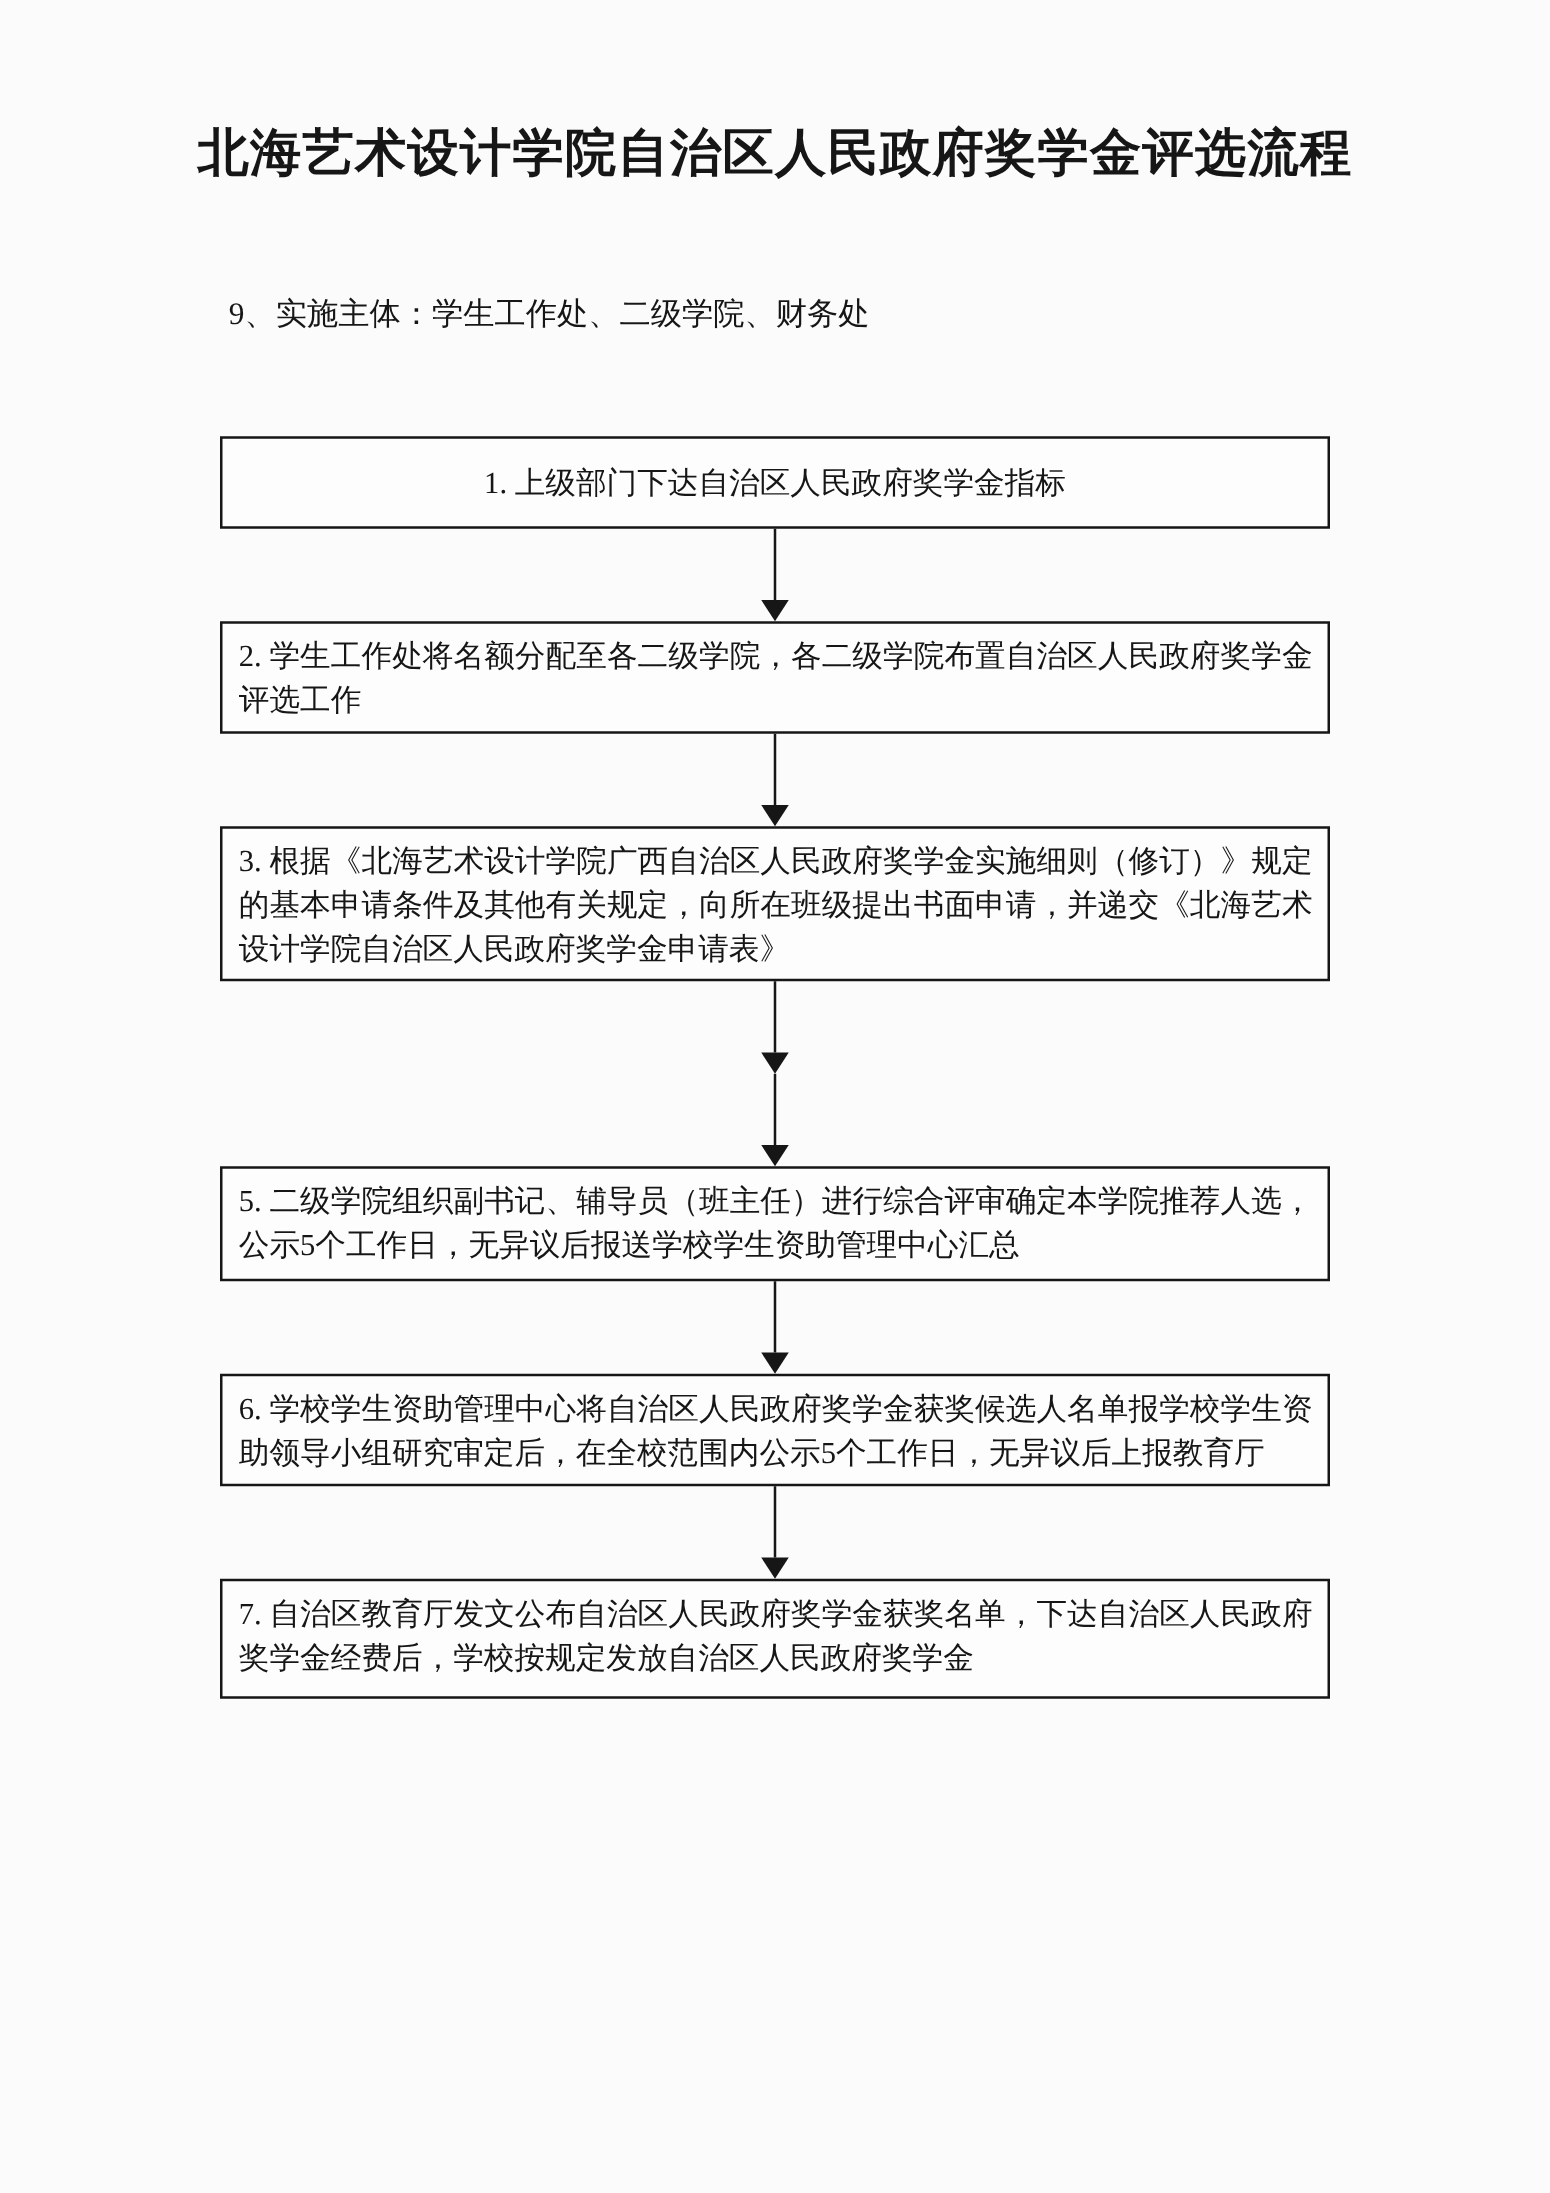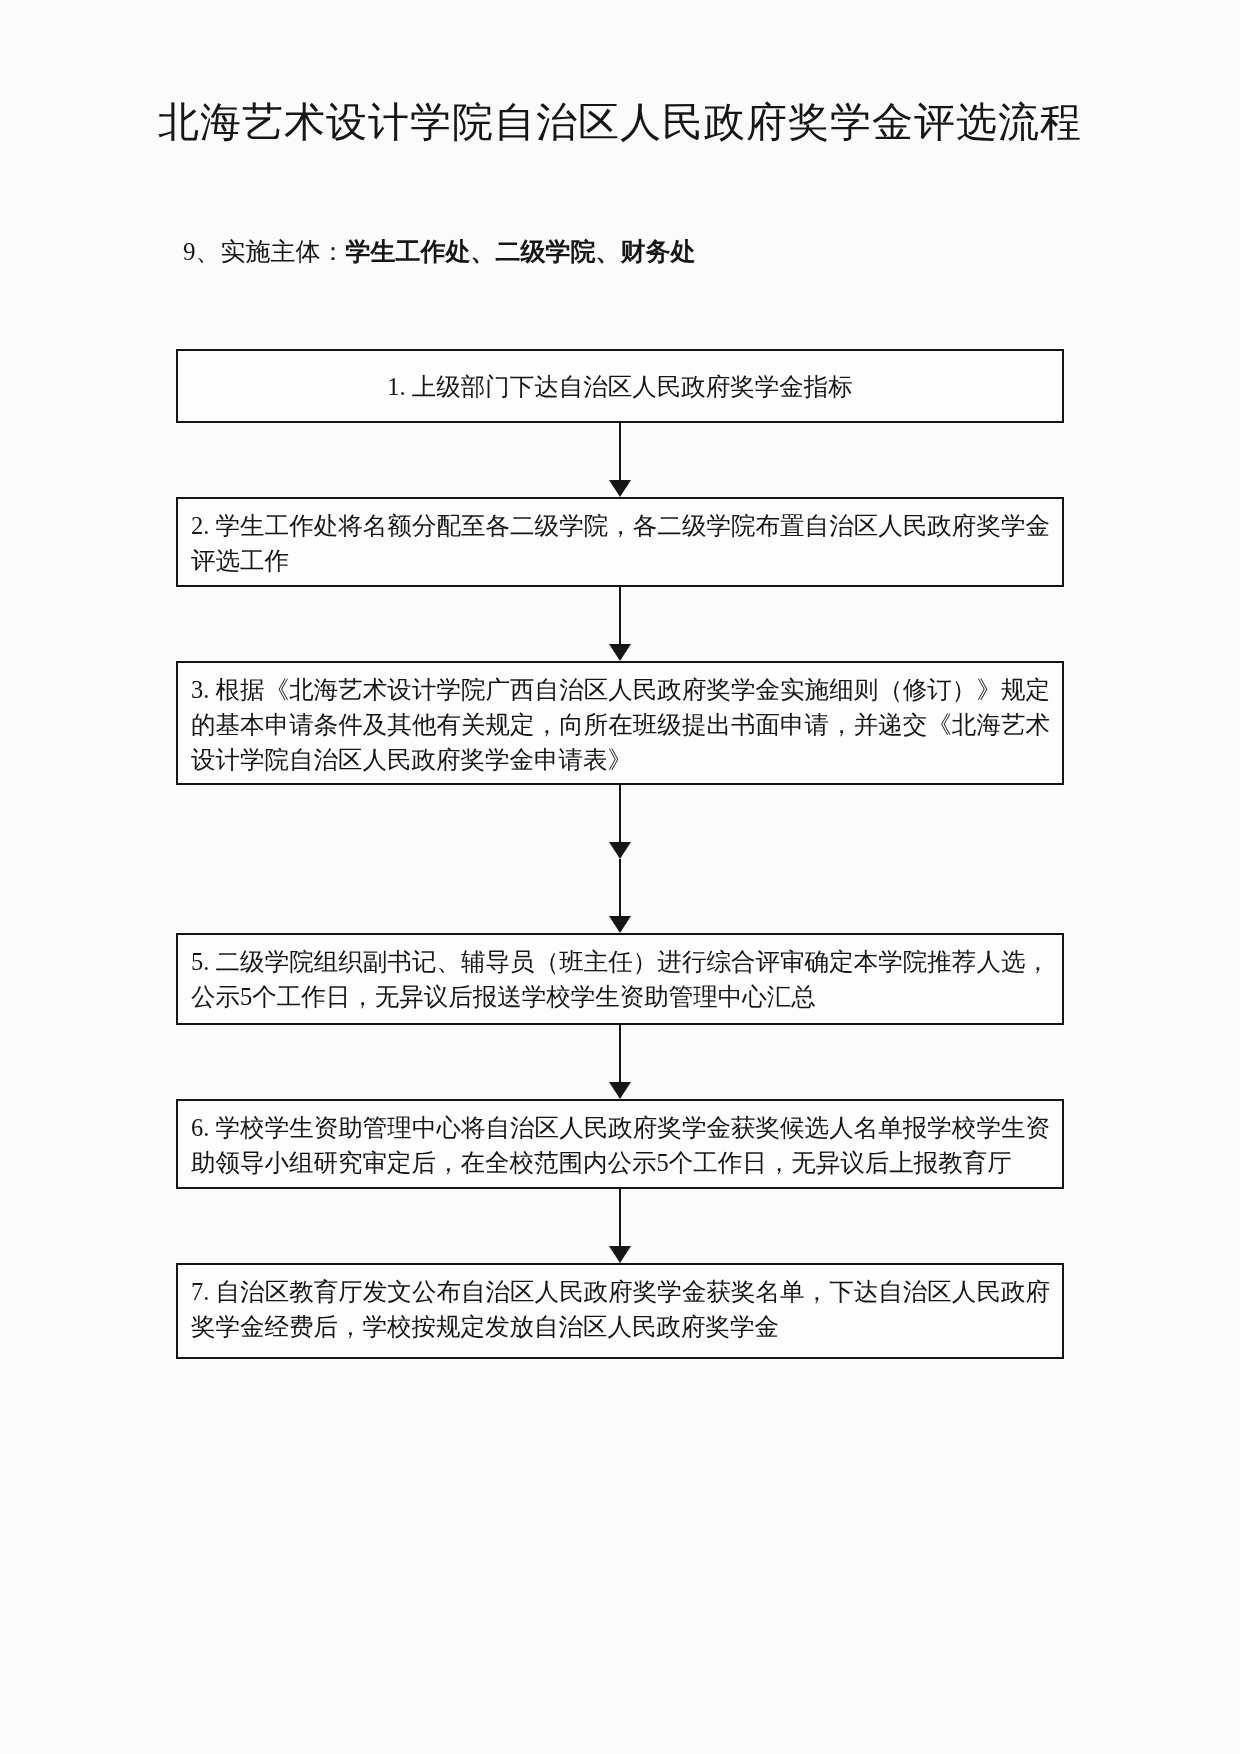--- a/index.html
+++ b/index.html
@@ -19,35 +19,35 @@
   }
   
   .doc-title {
     text-align: center;
     font-size: 41px;
     line-height: 48px;
     letter-spacing: 1px;
     white-space: nowrap;
     font-family: "Liberation Sans", "DejaVu Sans", sans-serif;
   }
-  .doc-title .title-emphasis { font-weight: 400; }
-  .doc-title .title-main { font-weight: 400; }
+  .doc-title .title-emphasis { font-weight: 700; }
+  .doc-title .title-main { font-weight: 700; }
   
   .intro {
     margin: 88px 0 0 183px;
     font-size: 25px;
   }
   .intro-line { margin-bottom: 20px; line-height: 34px; }
   .intro-label {
     font-family: "Liberation Serif", "DejaVu Serif", serif;
     font-weight: 400;
   }
   .intro-value {
     font-family: "Liberation Sans", "DejaVu Sans", sans-serif;
-    font-weight: 700;
+    font-weight: 400;
   }
   
   .flow {
     width: 888px;
     margin: 80px auto 1px auto;
   }
   .flow-box {
     width: 888px;
     border: 2px solid #161616;
     background: #fdfdfd;

